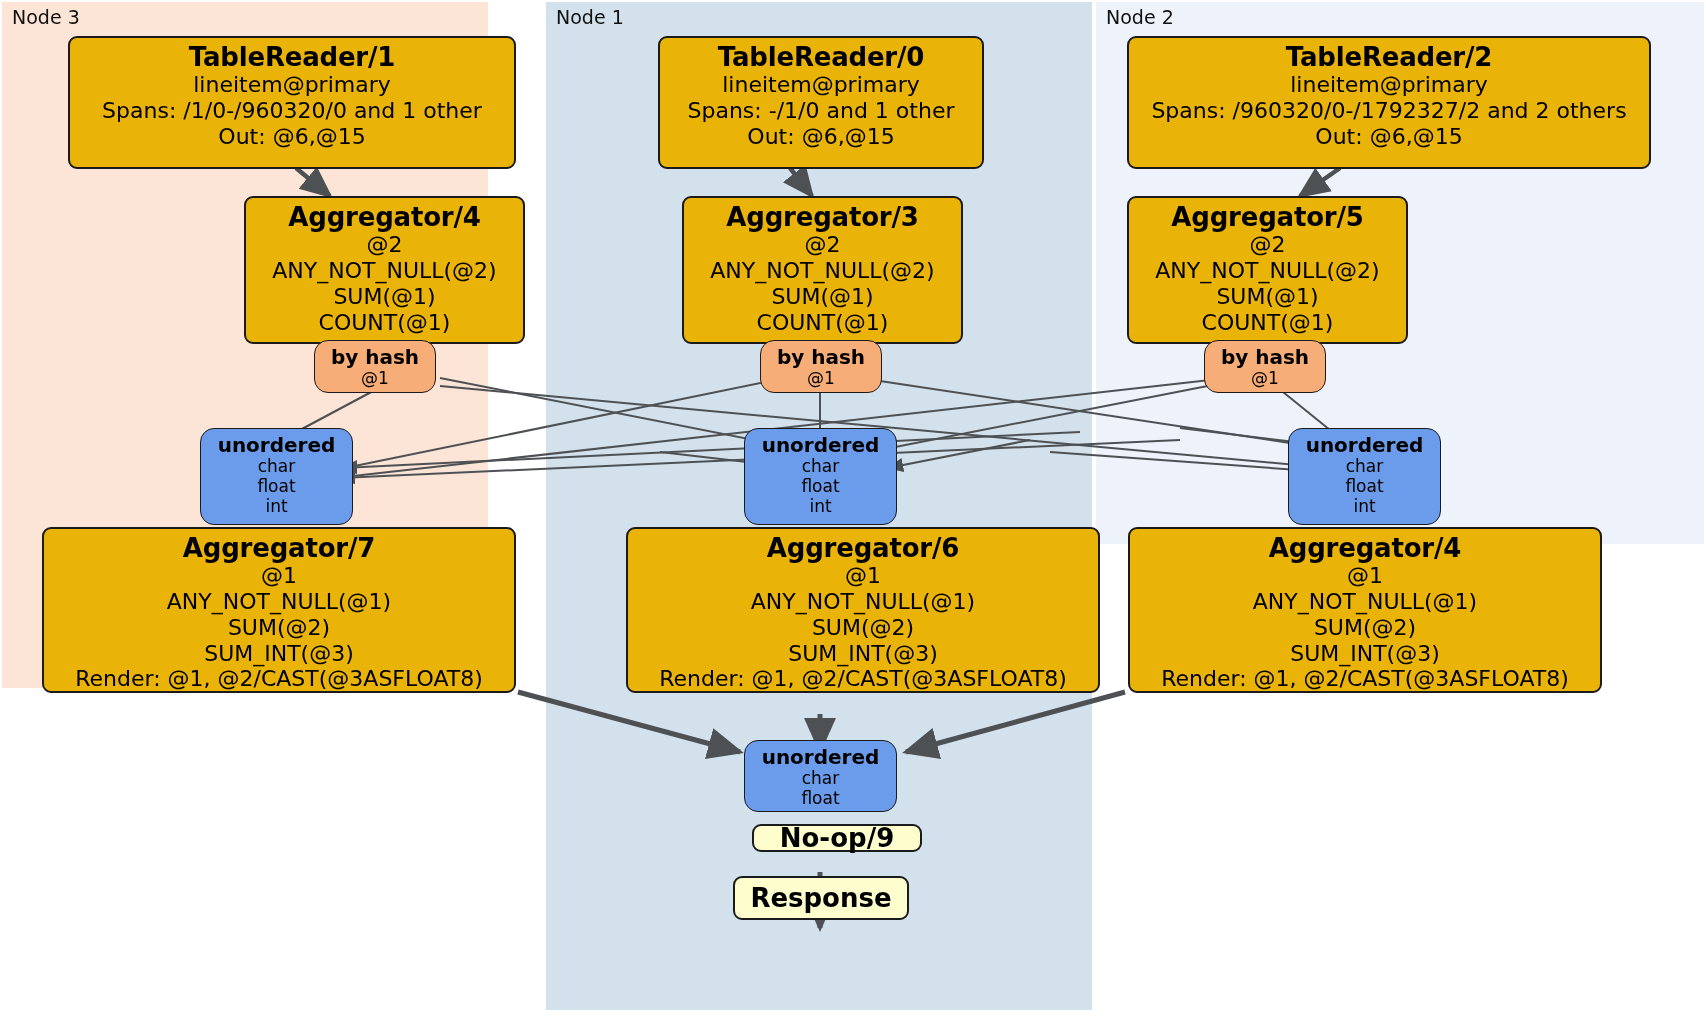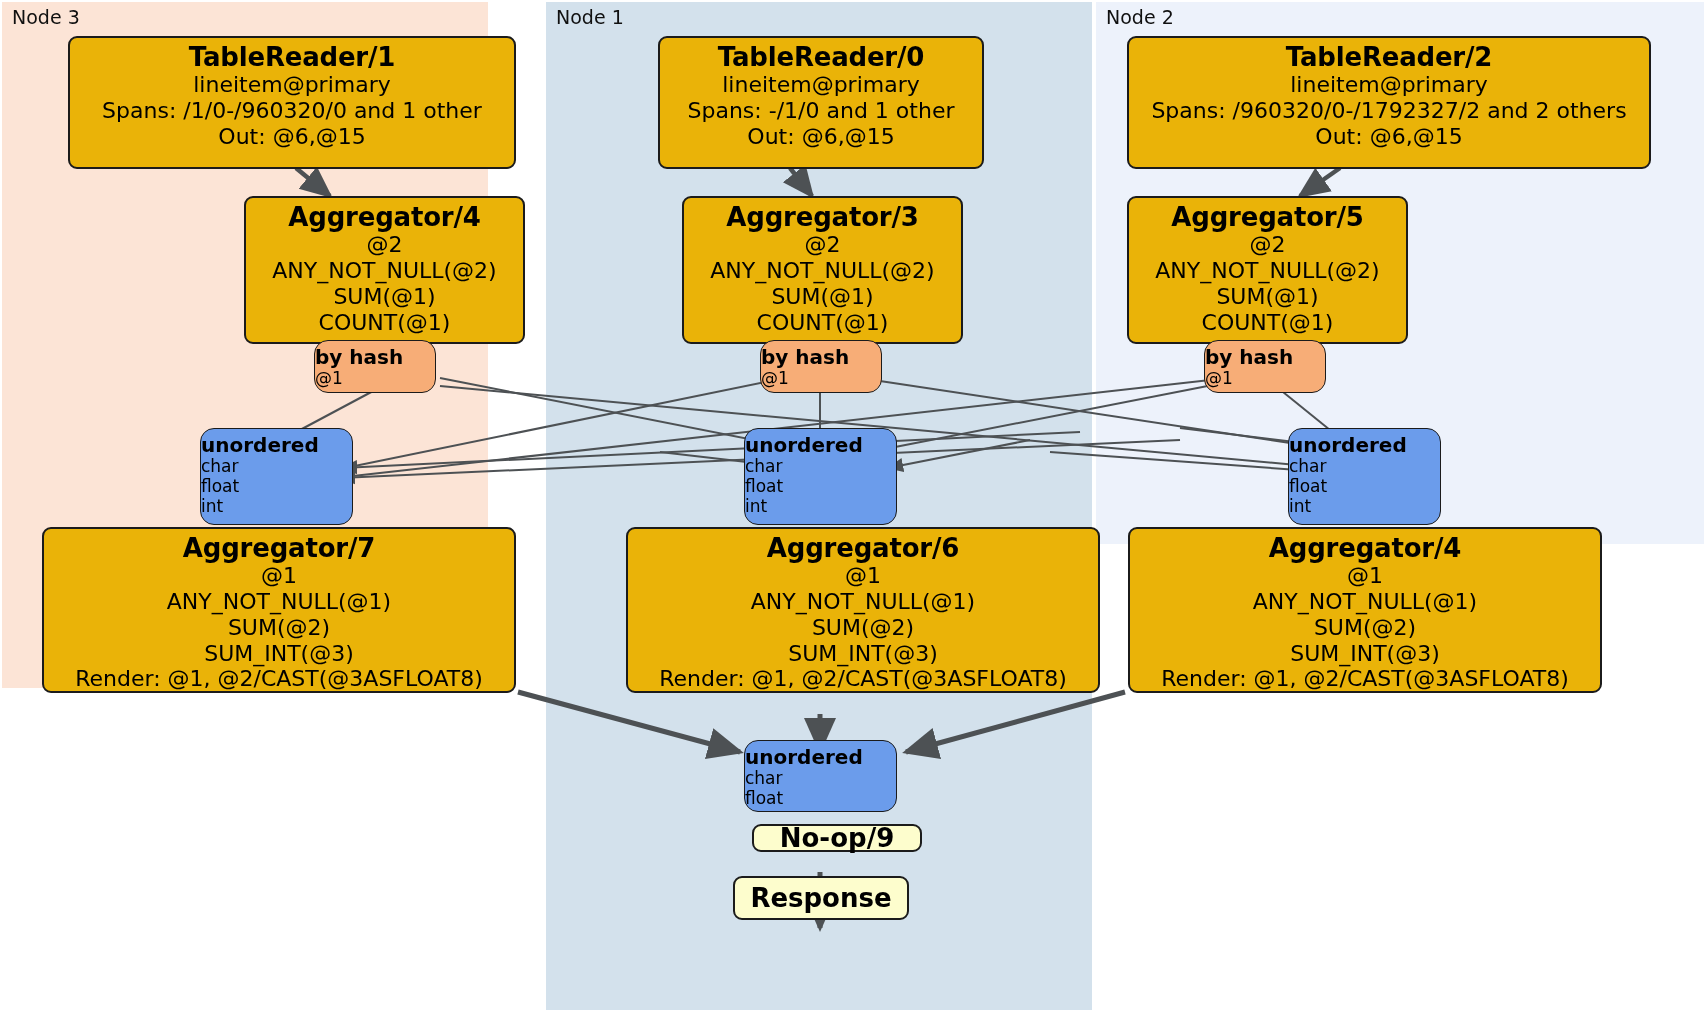--- a/index.html
+++ b/index.html
@@ -82,20 +82,21 @@
     font-size: 26px;
     white-space: nowrap;
   }
 
   
   .router {
     position: absolute;
     box-sizing: border-box;
     border: 1.6px solid #1b1b1b;
     border-radius: 14px;
+    text-align: center;
     color: #000;
     line-height: 1.16;
     padding-top: 5px;
   }
   .router.hash {
     background: #f7ad77;
   }
   .router.sync {
     background: #6b9ceb;
   }

